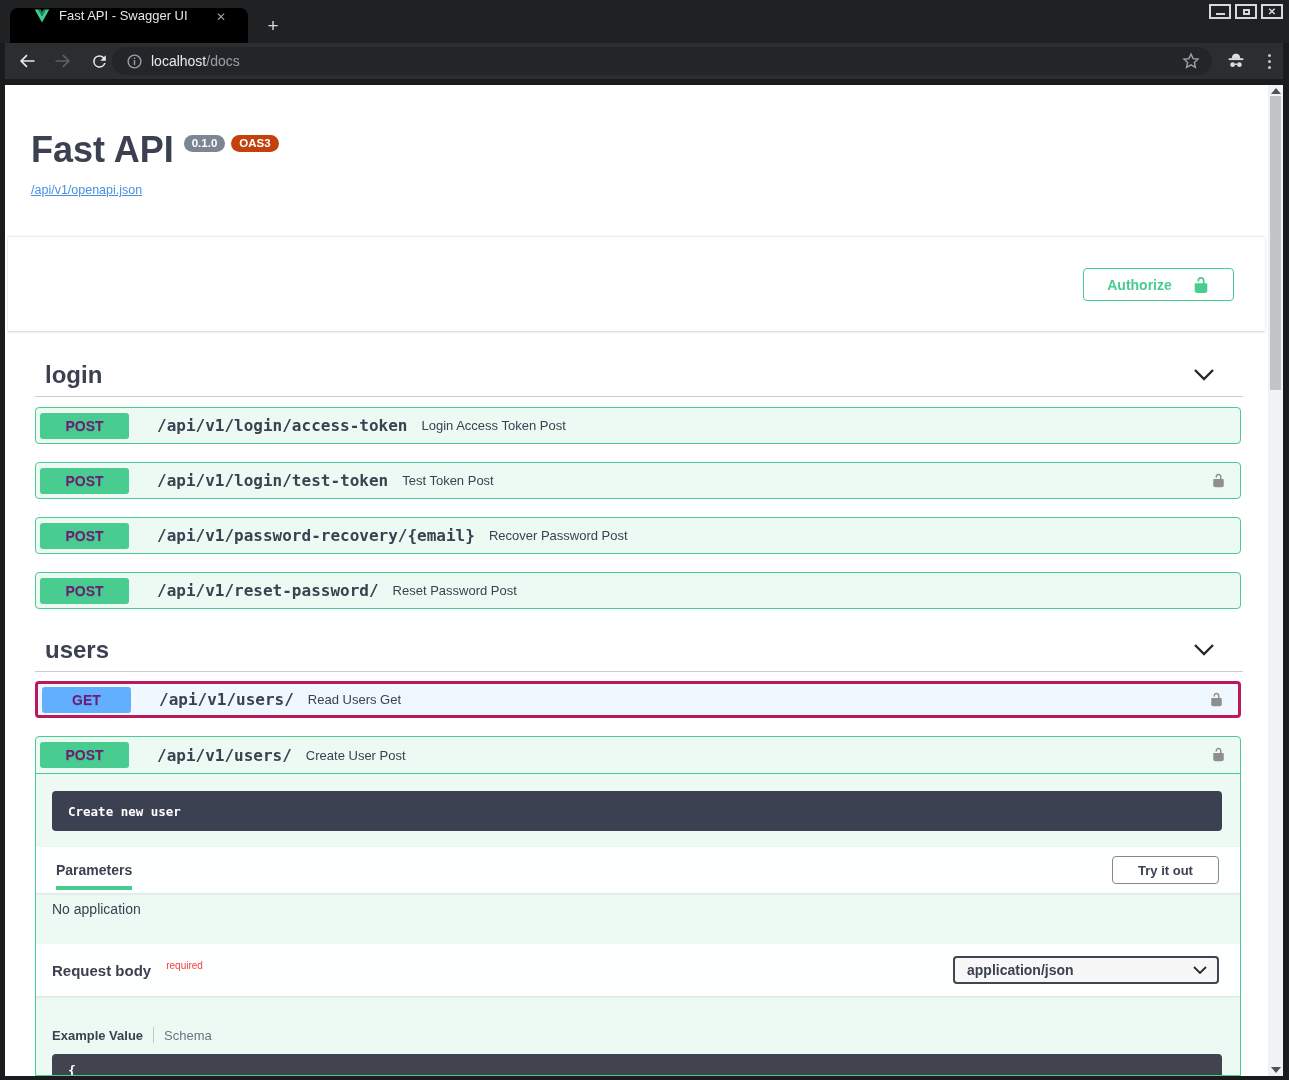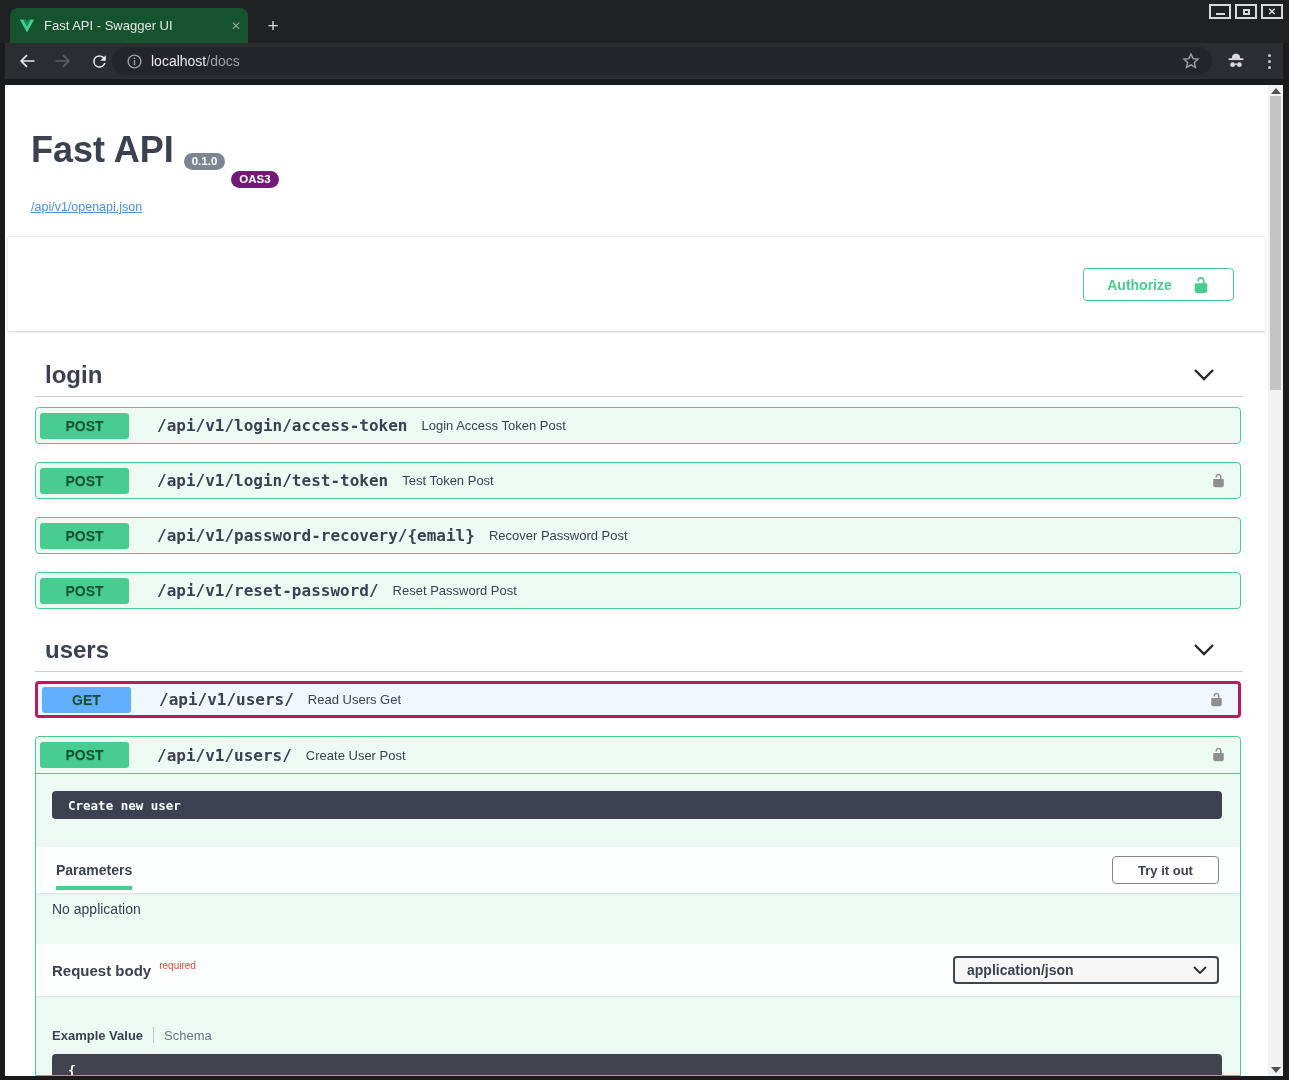--- a/index.html
+++ b/index.html
@@ -2,21 +2,21 @@
 <html><head>
 <meta charset="utf-8">
 <style>
   * { margin:0; padding:0; box-sizing:border-box; }
   html,body { width:1289px; height:1080px; }
   body { font-family:"Liberation Sans", sans-serif; background:#1a1b1d; position:relative; overflow:hidden; }
   .window { position:absolute; inset:0; width:1289px; height:1080px; background:#1a1b1d; }
 
   
   .titlebar { position:absolute; top:0; left:0; width:1289px; height:43px; background:#1f2123; }
-  .tab { position:absolute; left:10px; top:8px; width:238px; height:35px; background:#14532d; border-radius:8px 8px 0 0; display:flex; align-items:center; padding:0 1px; }
+  .tab { position:absolute; left:10px; top:8px; width:238px; height:35px; background:#000000; border-radius:8px 8px 0 0; display:flex; align-items:flex-start; padding:0 16px; }
   .tab-favicon { width:16px; height:16px; margin:0 9px 0 8px; flex:0 0 auto; }
   .tab-title { color:#e4e6e9; font-size:13px; white-space:nowrap; overflow:hidden; flex:1; }
   .tab-close { color:#9aa0a6; font-size:12px; padding:2px 6px; cursor:default; }
   .new-tab { position:absolute; left:260px; top:13px; width:26px; height:26px; color:#d6d9dc; font-size:19px; display:flex; align-items:center; justify-content:center; border-radius:50%; }
   .win-controls { position:absolute; right:6px; top:4px; display:flex; gap:4px; }
   .win-btn { width:22px; height:15px; border:2px solid #d8d9da; display:flex; align-items:center; justify-content:center; }
   .win-btn .dash { width:9px; height:2px; background:#d8d9da; margin-top:4px; }
   .win-btn .square { width:7px; height:6px; border:2px solid #d8d9da; }
   .win-btn .x { color:#d8d9da; font-size:10px; line-height:1; font-weight:bold; }
 
@@ -34,51 +34,51 @@
   .menu-dots i { width:3px; height:3px; border-radius:50%; background:#c7cacd; display:block; }
 
   
   .content { position:absolute; top:85px; left:5px; width:1278px; height:991px; background:#fff; overflow:hidden; color:#3b4151; }
 
   .info-block { position:absolute; top:44px; left:26px; }
   .api-title { font-size:36px; font-weight:bold; color:#3b4151; display:flex; align-items:flex-start; }
   .badges { display:flex; gap:6px; margin:6px 0 0 10px;align-items:center; }
   .pill { font-size:11.5px; font-weight:bold; color:#fff; padding:2px 8px 3px; border-radius:9px; }
   .pill-version { background:#7d8492; }
-  .pill-oas { background:#701a75;margin-top:36px; }
+  .pill-oas { background:#c2410c; }
   .spec-link { margin-top:12px; font-size:12.5px; color:#4990e2; text-decoration:underline; cursor:pointer; }
 
   .scheme-container { position:absolute; top:152px; left:3px; width:1257px; height:94px; background:#fff; box-shadow:0 1px 2px 0 rgba(0,0,0,.18), 0 -1px 1px 0 rgba(0,0,0,.06); }
   .authorize-btn { position:absolute; top:31px; right:31px; width:151px; height:33px; border:1px solid #49cc90; border-radius:4px; background:#fff; color:#49cc90; font-size:14px; font-weight:bold; display:flex; align-items:center; justify-content:center; gap:20px; cursor:pointer; }
 
   .sec-header { position:absolute; left:30px; width:1208px; height:44px; border-bottom:1px solid #c9ccd1; display:flex; align-items:center; cursor:pointer; }
   .sec-title { font-size:24px; font-weight:bold; color:#3b4151; padding-left:10px; }
   .sec-chevron { position:absolute; right:28px; top:15px; }
 
   .row { position:absolute; left:30px; width:1206px; height:37px; border-radius:4px; display:flex; align-items:center; cursor:pointer; }
   .row-post { background:#edfaf4; border:1px solid #49cc90; }
   .row-get { background:#eff7ff; border:3px solid #be185d; }
-  .badge { width:89px; height:26px; border-radius:3px; color:#14532d; font-size:14px; font-weight:bold; display:flex; align-items:center; justify-content:center; margin-left:4px; flex:0 0 auto; text-shadow:0 1px 0 rgba(0,0,0,.1); }
+  .badge { width:89px; height:26px; border-radius:3px; color:#701a75; font-size:14px; font-weight:bold; display:flex; align-items:center; justify-content:center; margin-left:4px; flex:0 0 auto; text-shadow:0 1px 0 rgba(0,0,0,.1); }
   .badge-post { background:#49cc90; }
   .badge-get { background:#61affe; }
   .path { font-family:"DejaVu Sans Mono", monospace; font-size:16px; font-weight:bold; color:#3b4151; margin-left:28px; }
   .summary { font-size:13px; color:#3b4151; margin-left:14px; flex:1; }
   .lock-btn { margin-right:14px; flex:0 0 auto; background:none; border:none; cursor:pointer; height:20px; }
 
   .opblock-open { position:absolute; left:30px; top:651px; width:1206px; height:340px; background:#edfaf4; border:1px solid #49cc90; border-radius:4px 4px 0 0; overflow:hidden; }
   .opblock-open .row-inner { position:relative; width:100%; height:37px; display:flex; align-items:center; border-bottom:1px solid #49cc90; cursor:pointer; }
-  .desc-bar { position:absolute; top:54px; left:16px; width:1170px; height:28px; background:#3b4151; border-radius:4px; display:flex; align-items:center;text-decoration:underline; }
+  .desc-bar { position:absolute; top:54px; left:16px; width:1170px; height:40px; background:#3b4151; border-radius:4px; display:flex; align-items:center;text-decoration:underline; }
   .desc-bar span { color:#fff; font-family:"DejaVu Sans Mono", monospace; font-size:12.5px; font-weight:bold; padding-left:16px; }
   .params-header { position:absolute; top:110px; left:0; width:100%; height:46px; background:rgba(255,255,255,.85); box-shadow:0 1px 2px rgba(0,0,0,.1); display:flex; align-items:center; }
   .params-tab { margin-left:20px; font-size:14px; font-weight:bold; color:#3b4151; padding:12px 0 8px; border-bottom:4px solid #49cc90; }
   .tryout-btn { position:absolute; right:21px; top:9px; width:107px; height:28px; background:#fff; border:1px solid #878787; border-radius:4px; font-size:13px; font-weight:bold; color:#3b4151; cursor:pointer; font-family:"Liberation Sans", sans-serif; }
   .no-params { position:absolute; top:164px; left:16px; font-size:14px; color:#3b4151; }
   .reqbody-header { position:absolute; top:207px; left:0; width:100%; height:52px; background:rgba(255,255,255,.85); box-shadow:0 1px 2px rgba(0,0,0,.1); display:flex; align-items:center; }
   .reqbody-label { margin-left:16px; font-size:15px; font-weight:bold; color:#3b4151; }
-  .required { font-size:10px; color:#f93e3e; position:relative; top:-5px; margin-left:8px; font-weight:normal; }
+  .required { font-size:10px; color:#f93e3e; position:relative; top:-5px; margin-left:15px; font-weight:normal; }
   .media-select { position:absolute; right:21px; top:12px; width:266px; height:28px; background:#f7f7f7; border:2px solid #41444e; border-radius:4px; display:flex; align-items:center; cursor:pointer; }
   .media-select span { font-size:14px; font-weight:bold; color:#3b4151; padding-left:12px; flex:1; }
   .media-select svg { margin-right:10px; }
   .example-tabs { position:absolute; top:289px; left:16px; display:flex; align-items:center; height:18px; }
   .tab-example { font-size:13px; font-weight:bold; color:#3b4151; cursor:pointer; }
   .tab-sep { width:1px; height:16px; background:#c3c6cb; margin:0 10px; }
   .tab-schema { font-size:13px; color:#6b7382; cursor:pointer; }
   .code-block { position:absolute; top:317px; left:16px; width:1170px; height:60px; background:#41444e; border-radius:4px; padding:7px 0 0 16px; }
   .code-block span { color:#fff; font-family:"DejaVu Sans Mono", monospace; font-size:13px; font-weight:bold; }
 

